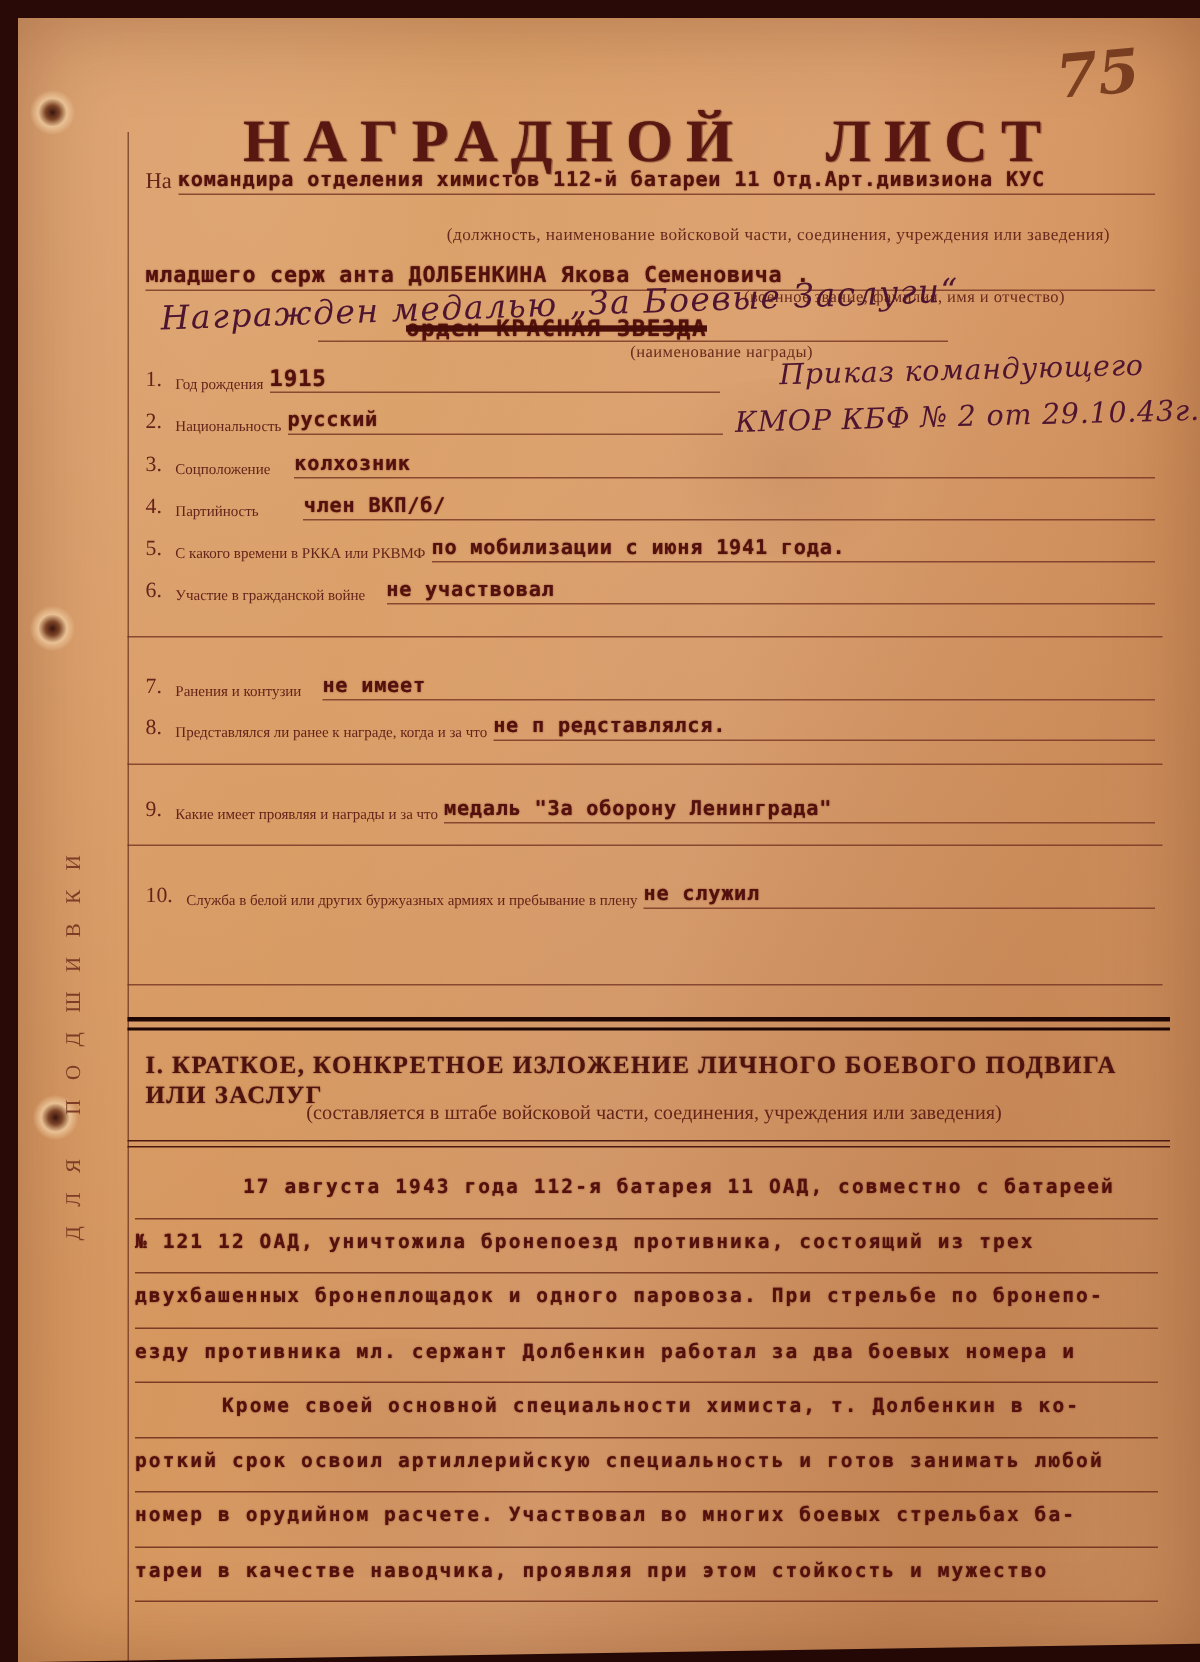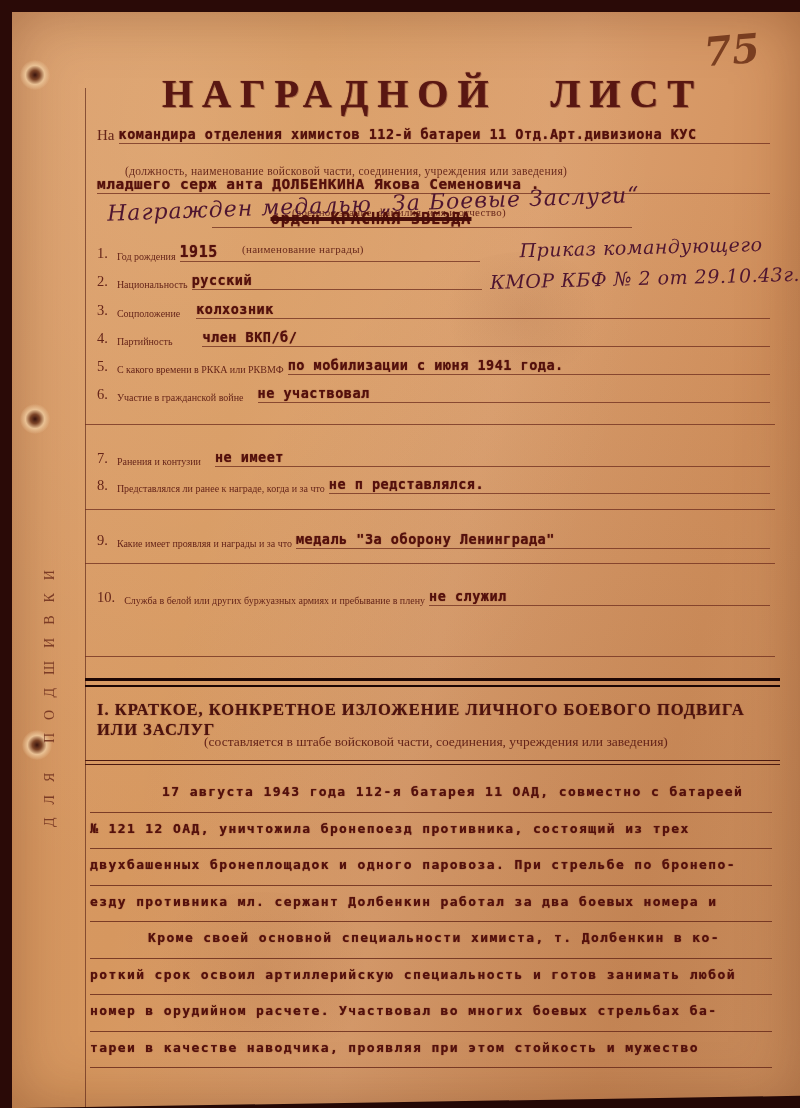--- a/index.html
+++ b/index.html
@@ -31,21 +31,21 @@
          text-shadow:0 0 1px rgba(89,23,18,.9), 1px 1px 0 rgba(89,23,18,.35);}
   
   .typed{font-family:"DejaVu Sans Mono",monospace;font-weight:bold;color:#54100c;
          text-shadow:0 0 1px rgba(84,16,12,.85);}
   .printed{color:#652419;}
   .row{position:absolute;left:85px;right:30px;display:flex;align-items:flex-end;height:24px;}
   .row .num{font-size:14.5px;color:#652419;margin-right:9px;white-space:nowrap;}
   .row .label{font-size:10px;color:#652419;white-space:nowrap;margin-right:4px;}
   .row .fill{flex:1;border-bottom:1px solid rgba(110,44,30,.75);display:flex;align-items:flex-end;}
   .row .fill .val{font-size:13.5px;letter-spacing:.5px;line-height:17px;white-space:nowrap;}
-  .caption{position:absolute;text-align:left;font-size:11.5px;color:#6a2a1d;letter-spacing:.3px;margin-top:14px;}
+  .caption{position:absolute;text-align:right;font-size:11.5px;color:#6a2a1d;letter-spacing:.3px;}
   .rule{position:absolute;height:1px;background:rgba(110,44,30,.75);}
   .thickband{position:absolute;left:73px;right:20px;top:666px;height:4px;
          border-top:3px solid #1d0604;border-bottom:2px solid #1d0604;}
   .dblline{position:absolute;left:73px;right:20px;top:748px;height:3px;
          border-top:1px solid #4c1a10;border-bottom:1px solid #4c1a10;}
   .redact{display:inline-block;width:250px;height:24px;background:#dfa284;filter:blur(3px);
          margin-right:8px;}
   .annot{position:absolute;left:478px;width:302px;text-align:center;font-size:19px;
          transform:rotate(-1.5deg);letter-spacing:.5px;white-space:nowrap;}
   .award-hand{position:absolute;left:95px;top:181px;width:440px;font-size:22px;
@@ -77,21 +77,21 @@
     <div class="hole" style="left:10px;top:718px;"></div>
     <div class="stain" style="left:420px;top:240px;width:180px;height:120px;background:radial-gradient(circle,rgba(120,60,30,.10),transparent 70%);"></div>
     <div class="stain" style="left:120px;top:880px;width:260px;height:160px;background:radial-gradient(circle,rgba(120,60,30,.08),transparent 70%);"></div>
 
     <div class="vrule"></div>
     <div class="margin-text">ДЛЯ ПОДШИВКИ</div>
     <div class="pagenum">75</div>
 
     <div class="title">НАГРАДНОЙ ЛИСТ</div>
 
-    <div class="row" style="top:108px;">
+    <div class="row" style="top:94px;">
       <span class="label printed" style="font-size:15px;">На</span>
       <span class="fill">
           <span class="val typed">командира отделения химистов 112-й батареи 11 Отд.Арт.дивизиона КУС</span>
         </span>
     </div>
     <div class="caption" style="left:113px;right:60px;top:139px;">(должность, наименование войсковой части, соединения, учреждения или заведения)</div>
 
     <div class="row" style="top:158px;">
       <span class="fill">
           <span class="val typed" style="font-size:14.5px;">младшего серж анта ДОЛБЕНКИНА Якова Семеновича .</span>

